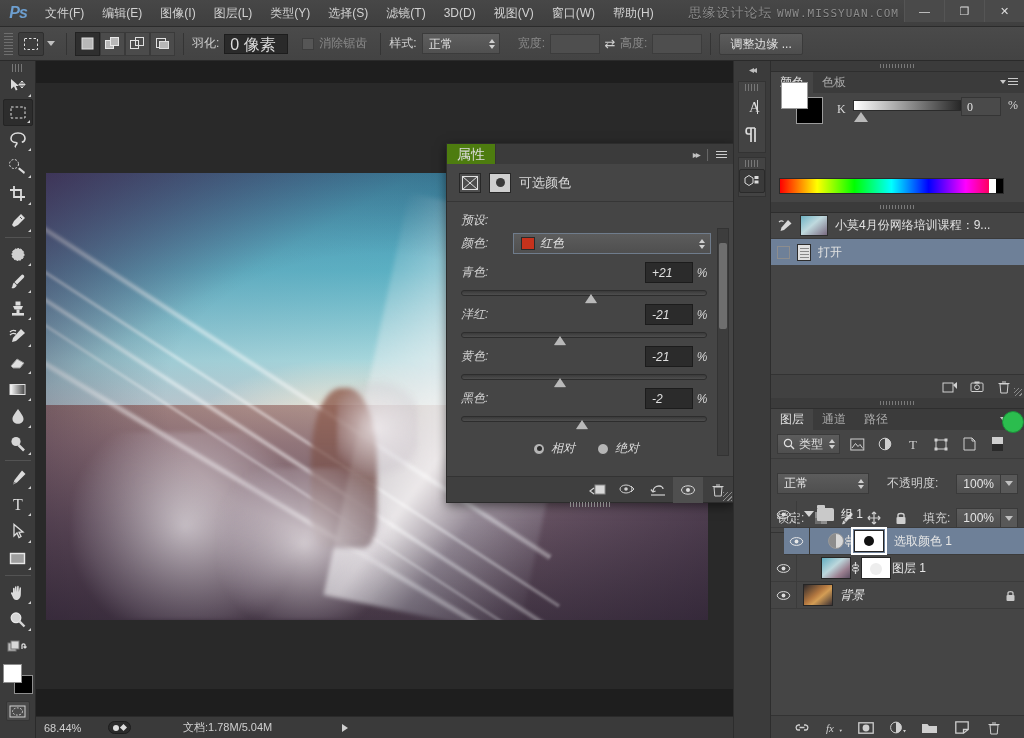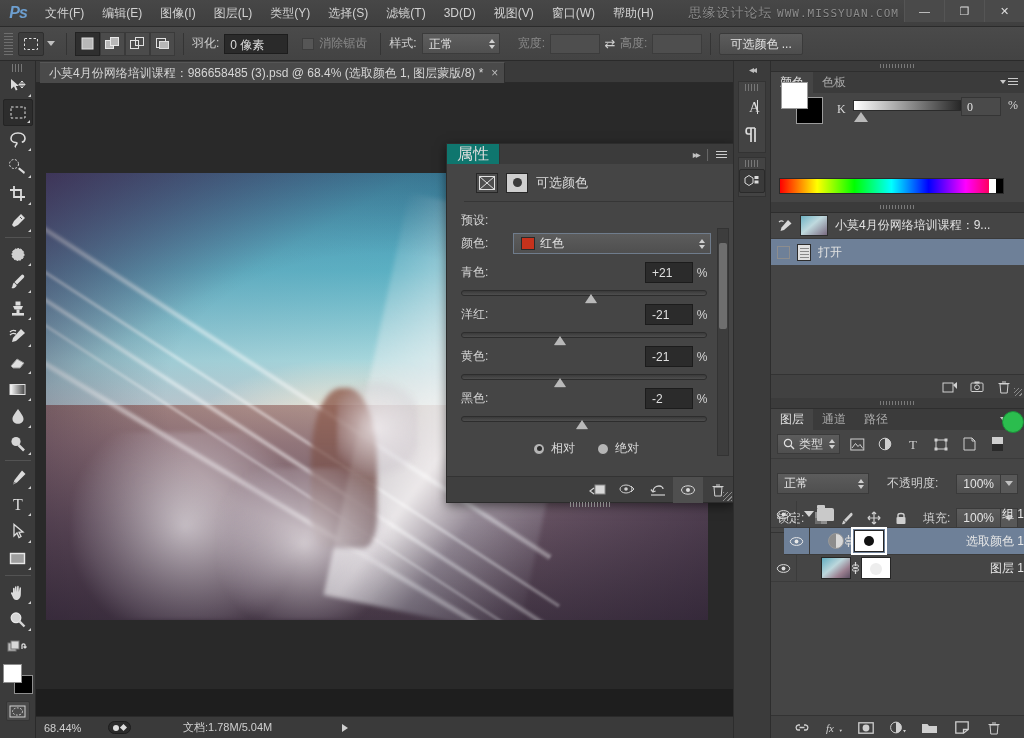--- a/index.html
+++ b/index.html
@@ -59,21 +59,21 @@
   .sep { width:1px; height:22px; background:#5d5d5d; margin:0 8px; border-right:1px solid #343434; }
   .seg-group { display:flex; }
   .seg {
     width:25px; height:24px; background:#4b4b4b; border:1px solid #3a3a3a;
     display:flex; align-items:center; justify-content:center;
   }
   .seg.active { background:#2f2f2f; border-color:#222; }
   .lbl { font-size:12px; color:#d0d0d0; margin-right:5px; white-space:nowrap; }
   .txtfield {
     background:#2a2a2a; border:1px solid #1d1d1d; color:#dcdcdc;
-    height:20px; line-height:20px; padding:0 5px; font-size:12px;
+    height:20px; line-height:20px; padding:0 5px; font-size:16px;
   }
   .txtfield.disabled { background:#4e4e4e; border-color:#3c3c3c; color:#4e4e4e; }
   .chk { width:12px;height:12px;background:#565656;border:1px solid #3d3d3d;margin-right:5px; }
   .dim { color:#8a8a8a; }
   .selectbox {
     background:linear-gradient(#5e5e5e,#505050); border:1px solid #3b3b3b; color:#e0e0e0;
     height:21px; line-height:21px; padding:0 18px 0 6px; font-size:12px; position:relative;
     min-width:78px;
   }
   .selectbox .arrows {
@@ -173,44 +173,43 @@
   }
 
   
   .props {
     position:absolute; left:446px; top:143px; width:288px; height:360px;
     background:#454545; border:1px solid #2c2c2c;
     box-shadow:0 3px 10px rgba(0,0,0,.5);
   }
   .props-tabrow { height:20px; background:#3b3b3b; display:flex; align-items:stretch; position:relative; }
   .props-tab {
-    background:#0f766e; color:#ddd; font-size:16px; padding:0 10px; line-height:20px;
+    background:#4d7c0f; color:#ddd; font-size:14px; padding:0 10px; line-height:20px;
     border-right:1px solid #333;
   }
   .props-tabfill { flex:1; background:#3b3b3b; }
   .panel-ctrls { display:flex; align-items:center; gap:7px; padding:0 6px; background:#3b3b3b; }
   .dblarrow { color:#c2c2c2; font-size:10px; letter-spacing:-2px; }
   .menu-burger { display:flex; flex-direction:column; gap:2px; }
   .menu-burger i { display:block; width:11px; height:1px; background:#ccc; }
   .props-head {
     height:38px; display:flex; align-items:center; gap:8px; padding:0 12px;
     border-bottom:1px solid #363636;
-    margin-left:17px;
   }
   .sc-icon {
     width:22px;height:20px;background:#4e4e4e;border:1px solid #272727;
     display:flex;align-items:center;justify-content:center;
   }
   .mask-thumb {
     width:22px;height:20px;background:#cfcfcf;border:1px solid #272727;
     display:flex;align-items:center;justify-content:center;
   }
   .mask-dot { width:9px;height:9px;background:#3a3a3a;border-radius:50%; }
   .props-title { font-size:13px; color:#dcdcdc; }
-  .props-body { position:relative; height:262px; padding:10px 22px 0 14px; }
+  .props-body { position:relative; height:262px; padding:10px 22px 0 14px;font-style:italic; }
   .row { display:flex; align-items:center; margin-bottom:4px; }
   .row .rlbl { width:52px; font-size:12px; color:#d4d4d4; }
   .sel-wide {
     flex:1; height:21px; line-height:19px; font-size:12px; color:#e4e4e4;
     background:linear-gradient(#5c5c5c,#4f4f4f); border:1px solid #6f7c8c;
     padding:0 18px 0 7px; position:relative; display:flex; align-items:center; gap:5px;
   }
   .colorchip { width:14px;height:13px;background:#c6321c;border:1px solid #2a2a2a; }
   .slider-group { margin-top:8px; }
   .slider-top { display:flex; align-items:center; }
@@ -323,21 +322,21 @@
     background:#2bbd4e; border:1px solid #1d8c3a; }
   .blendrow { display:flex; align-items:center; gap:6px; padding:4px 6px 2px 6px; }
   .blendsel { width:115px; height:21px; line-height:19px; background:linear-gradient(#5c5c5c,#4f4f4f);
     border:1px solid #3a3a3a; color:#e4e4e4; font-size:12px; padding:0 16px 0 6px; position:relative; }
   .opbox { display:flex; align-items:center; background:linear-gradient(#5c5c5c,#4f4f4f); border:1px solid #3a3a3a;
     height:20px; }
   .opbox .v { font-size:12px; color:#e4e4e4; padding:0 6px; line-height:18px; }
   .opbox .dd { width:17px;height:18px;display:flex;align-items:center;justify-content:center;background:#585858;border-left:1px solid #3a3a3a; }
   .lockrow { display:flex; align-items:center; gap:6px; padding:2px 6px 4px 6px; border-bottom:1px solid #333; }
   .layerlist { position:absolute; left:0; right:0; top:92px; bottom:24px; overflow:hidden; }
-  .layerrow { display:flex; align-items:center; height:27px; border-bottom:1px solid #3b3b3b;text-align:right; }
+  .layerrow { display:flex; align-items:center; height:27px; border-bottom:1px solid #3b3b3b; }
   .layerrow.selected { background:#6e8098;margin-left:13px; }
   .eye { width:26px; height:27px; display:flex; align-items:center; justify-content:center;
     border-right:1px solid #3b3b3b; color:#d8d8d8; font-size:11px; }
   .ldisc-tri { width:0;height:0;border-left:5px solid transparent;border-right:5px solid transparent;border-top:6px solid #d5d5d5; margin-right:3px; }
   .folder { width:17px;height:13px;background:#c9c9c9; border-radius:1px 2px 1px 1px; position:relative; }
   .folder::before { content:""; position:absolute; left:0; top:-3px; width:8px;height:3px;background:#c9c9c9;border-radius:1px 1px 0 0; }
   .lthumb { width:30px;height:22px;border:1px solid #262626; }
   .maskthumb { width:30px;height:22px;border:1px solid #262626; background:#fff; display:flex;align-items:center;justify-content:center; }
   .maskthumb.active { outline:2px solid #ffffff; outline-offset:1px; }
   .adjcircle { width:16px;height:16px;border-radius:50%;
@@ -444,21 +443,21 @@
           <i class="ar-dn"></i>
         </span>
     </div>
     <div style="width:18px"></div>
     <span class="lbl dim">宽度:</span>
     <div class="txtfield disabled" style="width:50px"></div>
     <div class="swapicon">⇄</div>
     <span class="lbl dim">高度:</span>
     <div class="txtfield disabled" style="width:50px"></div>
     <div class="sep"></div>
-    <div class="btn">可选颜色 ...</div>
+    <div class="btn">调整边缘 ...</div>
   </div>
 
   <div class="toolbar">
     <div class="tb-grip"></div>
     <div class="tool">
       <svg width="18" height="16" viewBox="0 0 18 16">
           <path d="M2 1 L2 11 L5 8.5 L6.8 12.5 L8.5 11.7 L6.8 8 L10 8 Z" fill="#dcdcdc"></path>
           <path d="M13 3 L13 10 M10 6.5 L16 6.5 M13 3 L11.5 4.5 M13 3 L14.5 4.5 M13 10 L11.5 8.5 M13 10 L14.5 8.5 M10 6.5 L11.5 5 M10 6.5 L11.5 8 M16 6.5 L14.5 5 M16 6.5 L14.5 8" stroke="#dcdcdc" stroke-width="1" fill="none"></path>
         </svg>
       <i class="tri"></i>
@@ -610,26 +609,20 @@
       <div class="sw-fg"></div>
     </div>
     <div class="qmask">
       <svg width="17" height="13" viewBox="0 0 17 13">
           <rect x="1" y="1" width="15" height="11" fill="none" stroke="#d2d2d2"></rect>
           <ellipse cx="8.5" cy="6.5" rx="5" ry="3.6" fill="none" stroke="#d2d2d2" stroke-dasharray="1.8 1.4"></ellipse>
         </svg>
     </div>
   </div>
 
-  <div class="tabstrip">
-    <div class="doctab">
-      <span>小莫4月份网络培训课程：986658485 (3).psd @ 68.4% (选取颜色 1, 图层蒙版/8) *</span>
-      <span class="tabclose">×</span>
-    </div>
-  </div>
 
   <div class="canvasarea">
     <div class="photo">
       <div class="sky"></div>
       <div class="foliage" style="left:-3%;top:58%;width:22%;height:26%"></div>
       <div class="foliage" style="left:6%;top:62%;width:16%;height:18%"></div>
       <div class="foliage" style="left:84%;top:44%;width:18%;height:16%"></div>
       <div class="ground"></div>
       <div class="streak" style="left:-6%;top:6%;width:98%;height:8px;transform:rotate(33deg)"></div>
       <div class="streak" style="left:-8%;top:14%;width:102%;height:5px;transform:rotate(33deg)"></div>
@@ -1069,20 +1062,36 @@
           </span>
           <span class="maskthumb">
             <svg width="28" height="20" viewBox="0 0 28 20">
                 <rect width="28" height="20" fill="#ffffff"></rect>
                 <ellipse cx="14" cy="11" rx="6" ry="6" fill="#ededed"></ellipse>
               </svg>
           </span>
           <span class="lname" style="margin-left:1px">图层 1</span>
         </div>
 
+        <div class="layerrow">
+          <span class="eye">
+            <svg width="15" height="11" viewBox="0 0 15 11">
+                <ellipse cx="7.5" cy="5.5" rx="6.2" ry="3.9" fill="none" stroke="#dcdcdc"></ellipse>
+                <circle cx="7.5" cy="5.5" r="1.9" fill="#dcdcdc"></circle>
+              </svg>
+          </span>
+          <span class="lthumb" style="margin-left:6px;background:linear-gradient(140deg,#2e2a2c 0%,#b47840 45%,#d39d55 60%,#3a3033 100%)"></span>
+          <span class="lname" style="font-style:italic">背景</span>
+          <span class="lockicon">
+            <svg width="11" height="13" viewBox="0 0 11 13">
+                <path d="M3 6 L3 4 C3 2.2 8 2.2 8 4 L8 6" fill="none" stroke="#c8c8c8" stroke-width="1.3"></path>
+                <rect x="1.5" y="6" width="8" height="6" rx="1" fill="#c8c8c8"></rect>
+              </svg>
+          </span>
+        </div>
       </div>
 
       <div class="layer-foot">
         <div class="lfbtn">
           <svg width="16" height="11" viewBox="0 0 16 11">
               <path d="M6 3 L4 3 A2.6 2.6 0 0 0 4 8 L6 8 M10 3 L12 3 A2.6 2.6 0 0 1 12 8 L10 8 M5.5 5.5 L10.5 5.5" fill="none" stroke="#cfcfcf" stroke-width="1.3"></path>
             </svg>
         </div>
         <div class="lfbtn">
           <svg width="20" height="13" viewBox="0 0 20 13">

